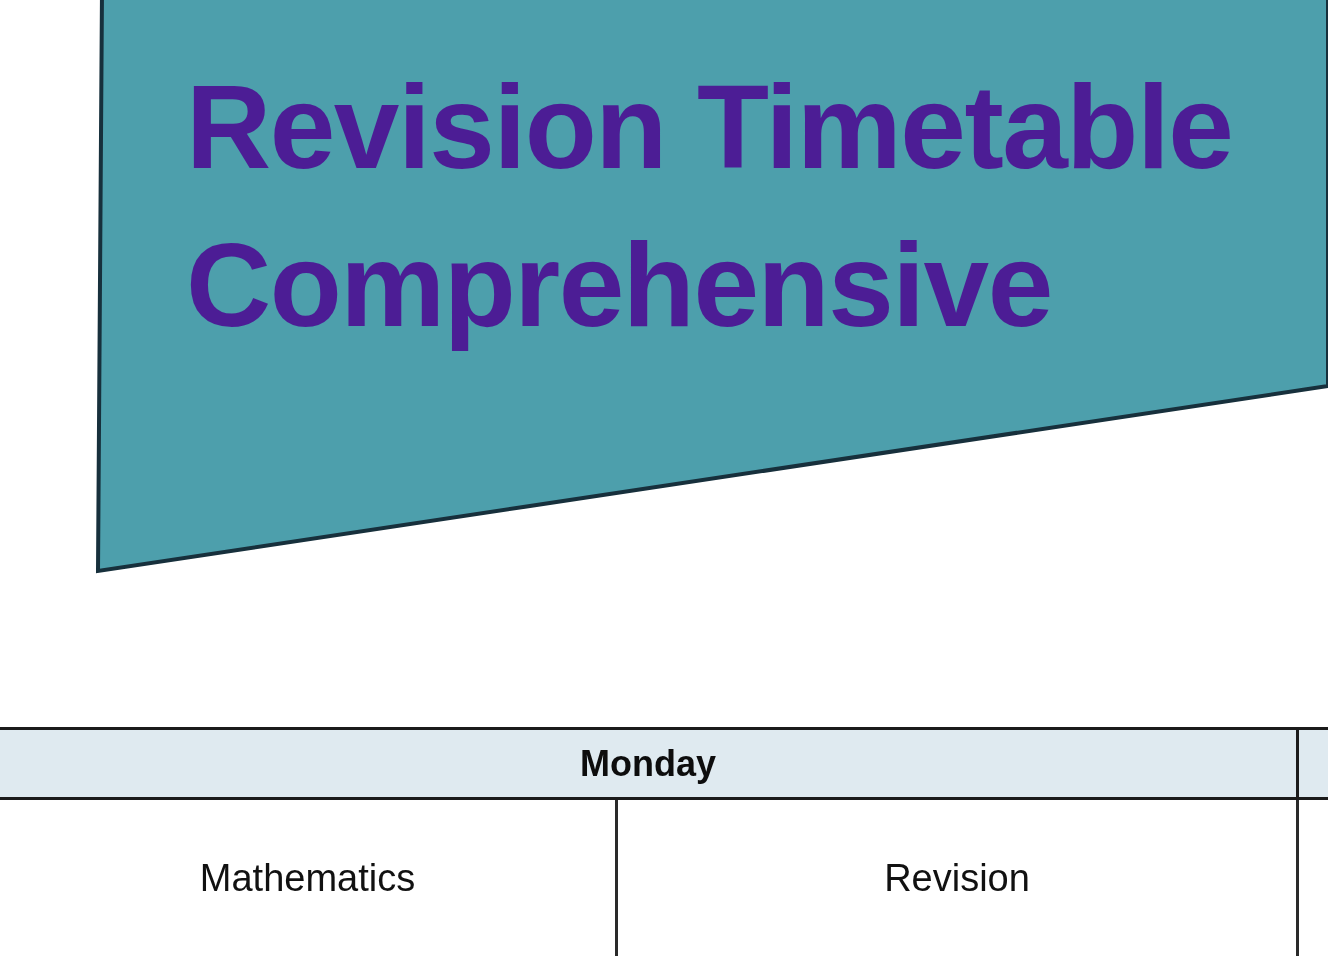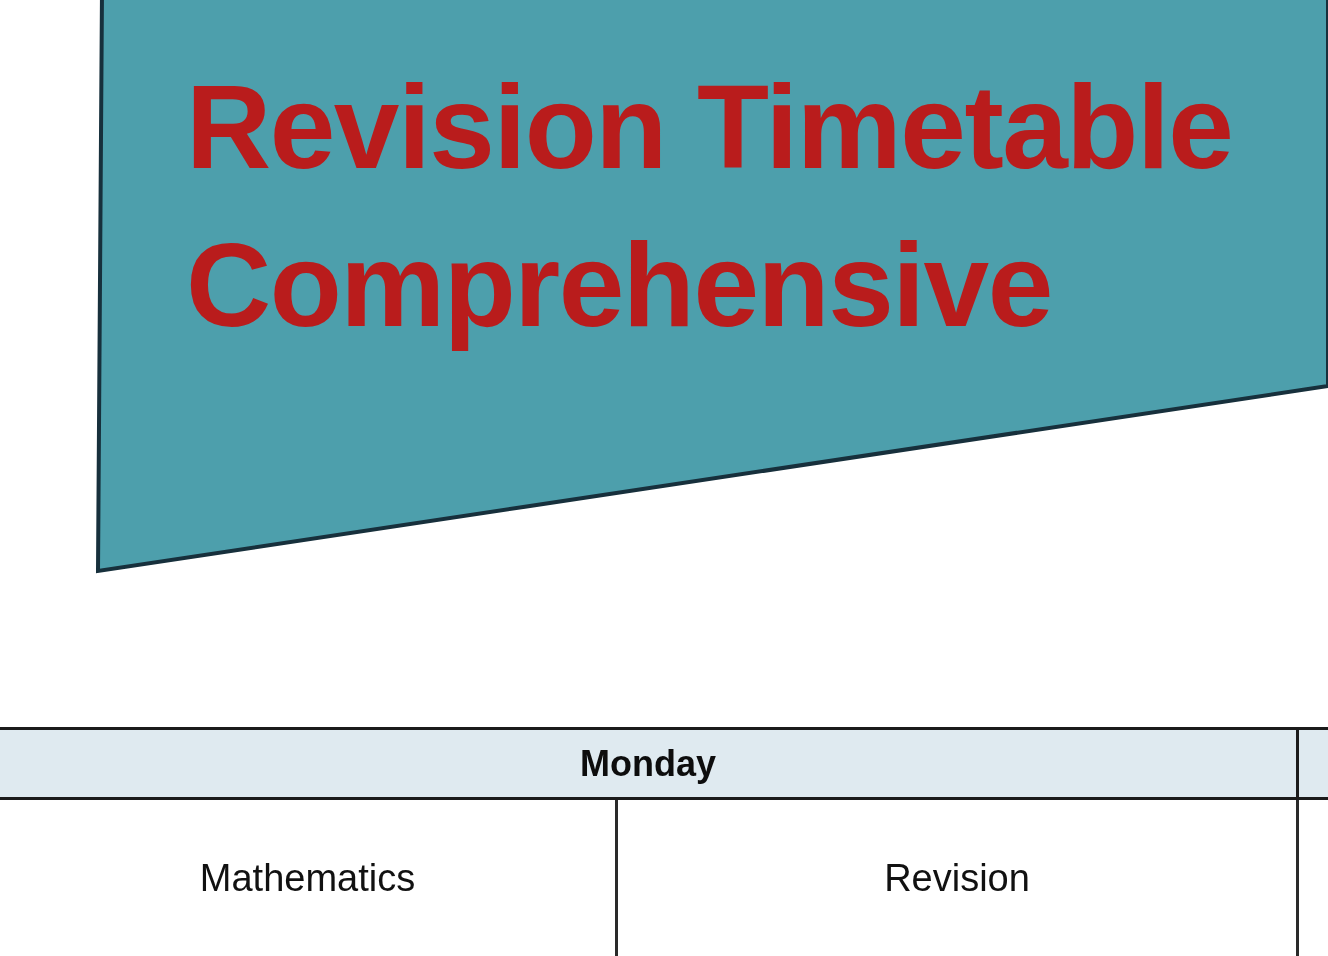--- a/index.html
+++ b/index.html
@@ -29,21 +29,21 @@
     top: 0;
     width: 1328px;
     height: 600px;
     display: block;
   }
   #banner-title {
     position: absolute;
     left: 186px;
     top: 48px;
     width: 1110px;
-    color: #b91c1c;
+    color: #4c1d95;
     font-size: 118px;
     font-weight: bold;
     line-height: 158px;
     letter-spacing: -1.5px;
     text-align: left;
     white-space: pre-line;
     user-select: none;
   }
 
   

